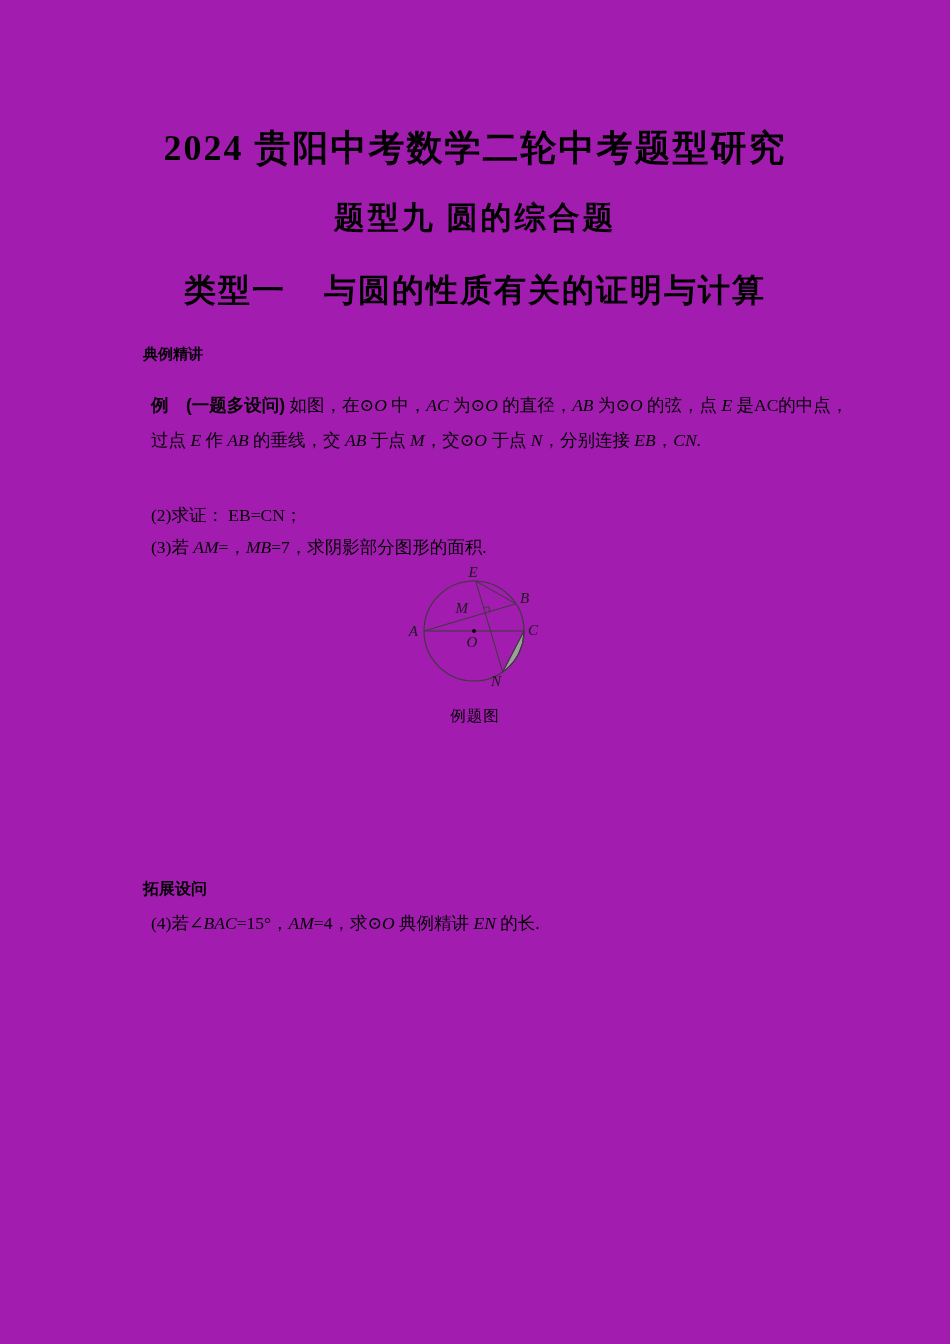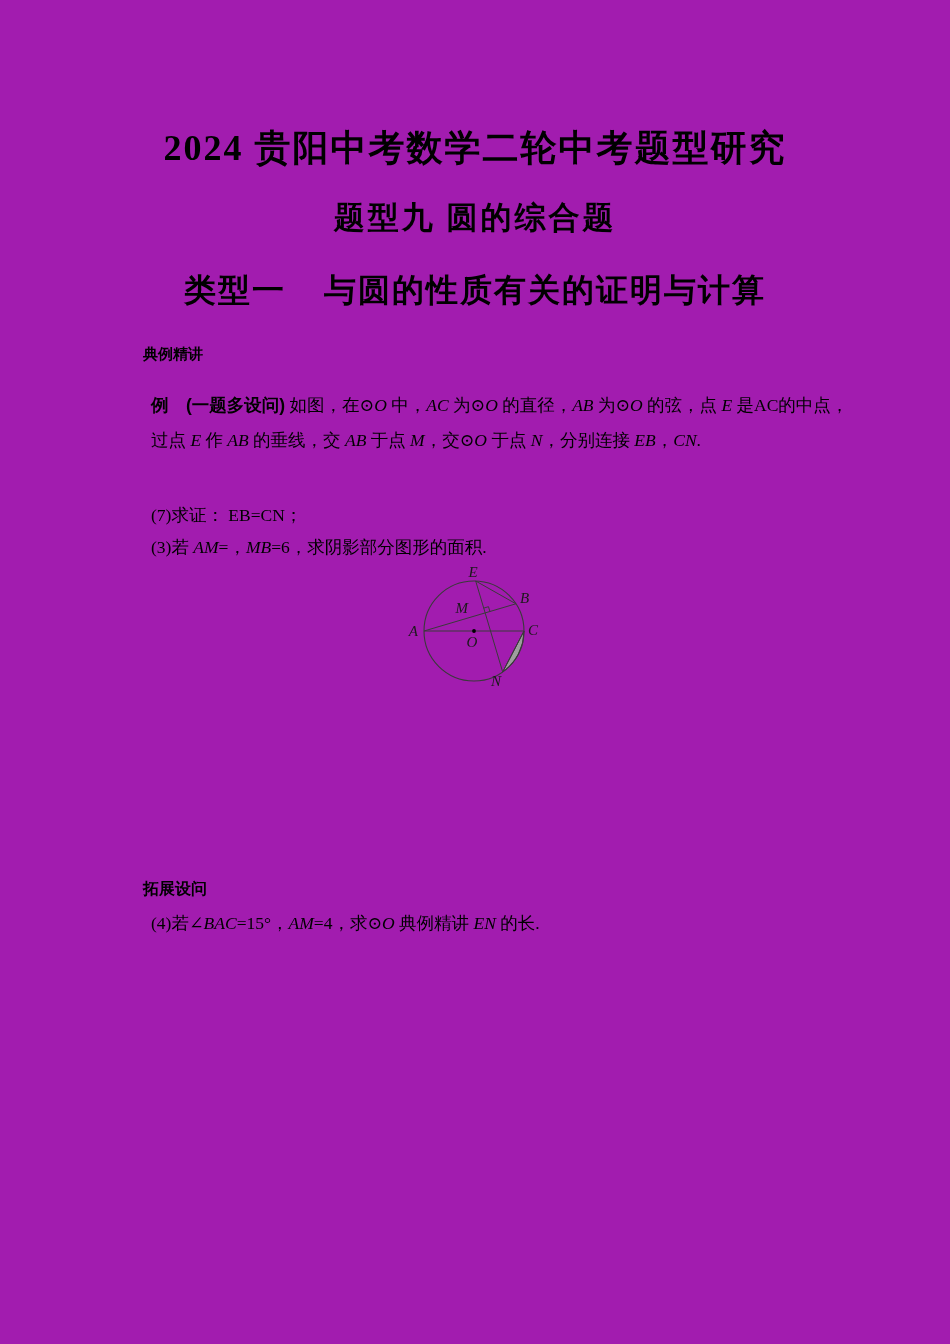--- a/index.html
+++ b/index.html
@@ -52,22 +52,22 @@
   <div class="doc-subtitle">题型九  圆的综合题</div>
 
   <div class="section-heading">
     <span class="sec-label">类型一</span><span>与圆的性质有关的证明与计算</span>
   </div>
 
   <div class="block-heading" style="top:342px;">典例精讲</div>
 
   <div class="body-line" style="top:392px;"><span class="seg-b">例　(一题多设问)</span><span> 如图，在⊙</span><span class="seg-i">O</span><span> 中，</span><span class="seg-i">AC</span><span> 为⊙</span><span class="seg-i">O</span><span> 的直径，</span><span class="seg-i">AB</span><span> 为⊙</span><span class="seg-i">O</span><span> 的弦，点 </span><span class="seg-i">E</span><span> 是AC的中点，</span></div>
   <div class="body-line" style="top:427px;"><span>过点 </span><span class="seg-i">E</span><span> 作 </span><span class="seg-i">AB</span><span> 的垂线，交 </span><span class="seg-i">AB</span><span> 于点 </span><span class="seg-i">M</span><span>，交⊙</span><span class="seg-i">O</span><span> 于点 </span><span class="seg-i">N</span><span>，分别连接 </span><span class="seg-i">EB</span><span>，</span><span class="seg-i">CN</span><span>.</span></div>
-  <div class="body-line" style="top:502px;"><span>(7)求证： EB=CN；</span></div>
-  <div class="body-line" style="top:534px;"><span>(3)若 </span><span class="seg-i">AM</span><span>=，</span><span class="seg-i">MB</span><span>=6，求阴影部分图形的面积.</span></div>
+  <div class="body-line" style="top:502px;"><span>(2)求证： EB=CN；</span></div>
+  <div class="body-line" style="top:534px;"><span>(3)若 </span><span class="seg-i">AM</span><span>=，</span><span class="seg-i">MB</span><span>=7，求阴影部分图形的面积.</span></div>
 
   <svg class="figure-svg" width="220" height="135" viewBox="0 0 220 135">
 
     <path d="M 136,66 A 50,50 0 0 1 114.7,107 L 136,66 Z" fill="#9e9e9e" stroke="#3a3a3a" stroke-width="1"></path>
 
     <circle cx="86" cy="66" r="50" fill="none" stroke="#3a3a3a" stroke-width="1.1"></circle>
 
     <line x1="36" y1="66" x2="136" y2="66" stroke="#3a3a3a" stroke-width="1"></line>
 
     <line x1="36" y1="66" x2="127.9" y2="38.8" stroke="#3a3a3a" stroke-width="1"></line>
@@ -84,18 +84,19 @@
 
     <text class="fig-label" x="85" y="12" text-anchor="middle">E</text>
     <text class="fig-label" x="132" y="38" text-anchor="start">B</text>
     <text class="fig-label" x="30" y="71" text-anchor="end">A</text>
     <text class="fig-label" x="140" y="70" text-anchor="start">C</text>
     <text class="fig-label" x="80" y="48" text-anchor="end">M</text>
     <text class="fig-label" x="84" y="82" text-anchor="middle">O</text>
     <text class="fig-label" x="108" y="121" text-anchor="middle">N</text>
   </svg>
 
+  <div class="figure-caption">例题图</div>
 
   <div class="block-heading" style="top:877px; font-size:16px;">拓展设问</div>
 
   <div class="body-line" style="top:910px;"><span>(4)若∠</span><span class="seg-i">BAC</span><span>=15°，</span><span class="seg-i">AM</span><span>=4，求⊙</span><span class="seg-i">O</span><span> 典例精讲 </span><span class="seg-i">EN</span><span> 的长.</span></div>
 
 </div>
 
 </body></html>

